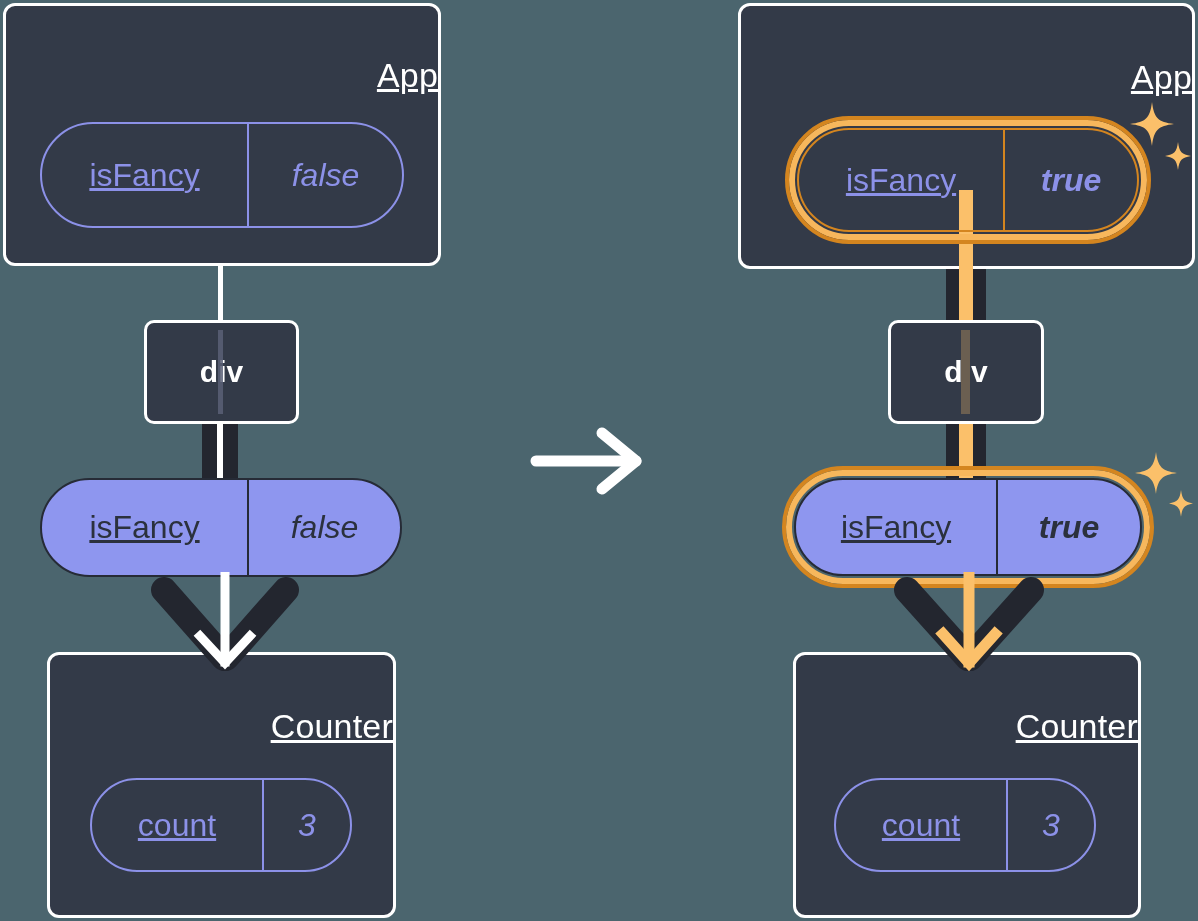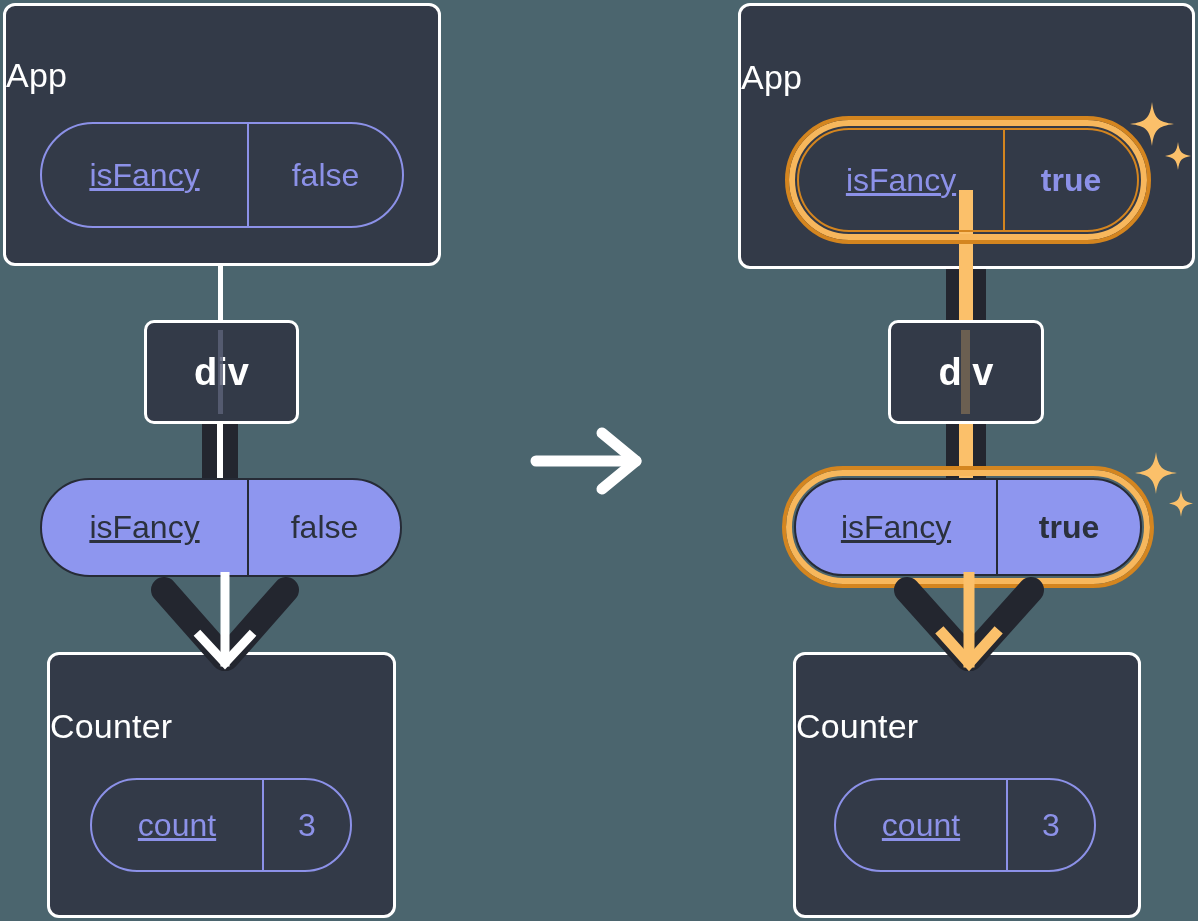--- a/index.html
+++ b/index.html
@@ -17,56 +17,57 @@
     position:absolute;
     background:#333a48;
     border:3px solid #ffffff;
     border-radius:12px;
     box-sizing:border-box;
     z-index:6;
   }
   .box-title{
     position:absolute;
     left:0;right:0;
-    text-align:left;
+    text-align:right;
     color:#ffffff;
     font-size:34px;
     font-weight:400;
     letter-spacing:.2px;
+    text-decoration:underline;
   }
 
   
   .divbox{
     position:absolute;
     background:#333a48;
     border:3px solid #ffffff;
     border-radius:10px;
     box-sizing:border-box;
     display:flex;align-items:center;justify-content:center;
     color:#ffffff;
-    font-size:38px;font-weight:700;
+    font-size:30px;font-weight:700;
     z-index:8;
   }
 
   
   .pill{
     position:absolute;
     box-sizing:border-box;
     border-radius:999px;
     display:flex;
     align-items:stretch;
     z-index:9;
   }
   .pill .cell{
     display:flex;align-items:center;justify-content:center;
     box-sizing:border-box;
     white-space:nowrap;
   }
   .pill .cell.k{flex:0 0 auto;text-decoration:underline;}
-  .pill .cell.v{flex:1 1 auto;}
+  .pill .cell.v{flex:1 1 auto;font-style:italic;}
 
   
   .pill.ghost{
     border:2px solid #8c91e8;
     background:transparent;
   }
   .pill.ghost .cell{color:#8c91e8;font-size:32px;}
   .pill.ghost .cell.v{border-left:2px solid #8c91e8;}
 
   

